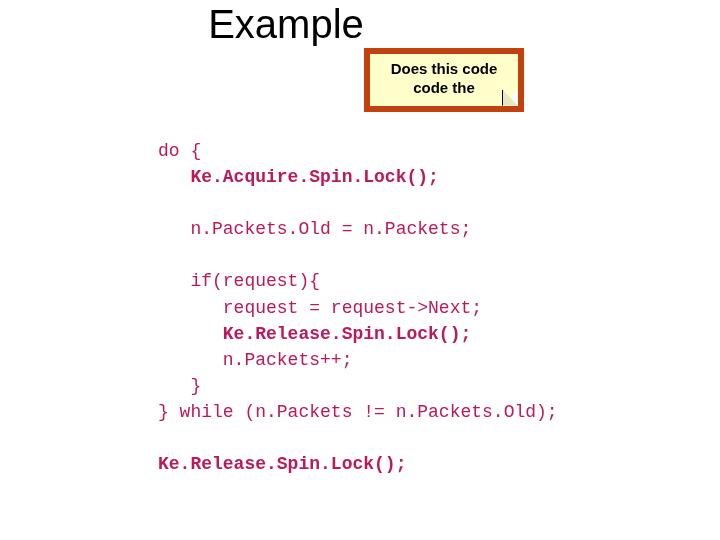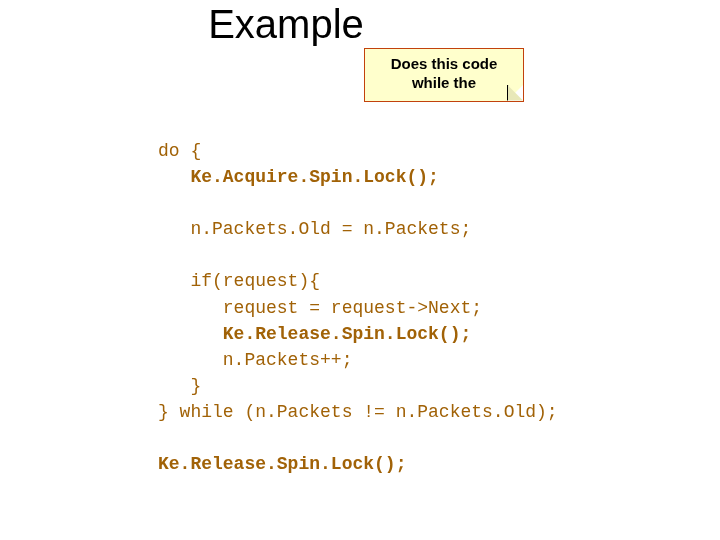--- a/index.html
+++ b/index.html
@@ -27,21 +27,21 @@
     font-size: 40px;
     color: #000;
     font-weight: 400;
   }
   .callout {
     position: absolute;
     top: 48px;
     right: 48px;
     width: 160px;
     background: #ffffcc;
-    border: 1px solid #c2410c;
+    border: 6px solid #c2410c;
     box-sizing: border-box;
     padding: 6px 8px 8px 8px;
     font-size: 15px;
     font-weight: 700;
     text-align: center;
     line-height: 1.25;
   }
   .callout .fold {
     position: absolute;
     right: 0;
@@ -64,36 +64,36 @@
     background: linear-gradient(135deg, #e8e8b8 0%, #e8e8b8 100%);
   }
   .code {
     position: absolute;
     top: 138px;
     left: 158px;
     font-family: "Courier New", Courier, monospace;
     font-size: 18px;
     line-height: 1.45;
     white-space: pre;
-    color: #a16207;
+    color: #be185d;
   }
   .code b {
     font-weight: 700;
   }
 </style>
 </head>
 <body>
 
 <div class="slide">
 
   <div class="title">Example</div>
 
   <div class="callout">
     <span>Does this code</span><br>
-    <span>while the</span><br>
+    <span>code the</span><br>
     <div class="fold"></div>
     <div class="fold-edge"></div>
   </div>
 
   <div class="code"><span>do {</span>
    <b>Ke.Acquire.Spin.Lock();</b>
 <span></span>
 <span>   n.Packets.Old = n.Packets;</span>
 <span></span>
 <span>   if(request){</span>

